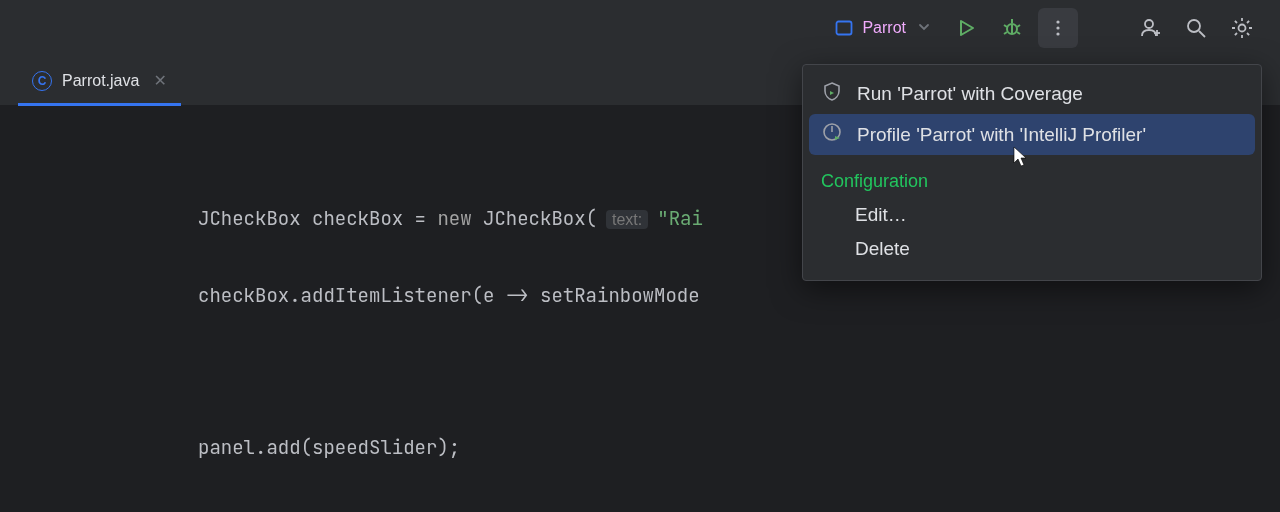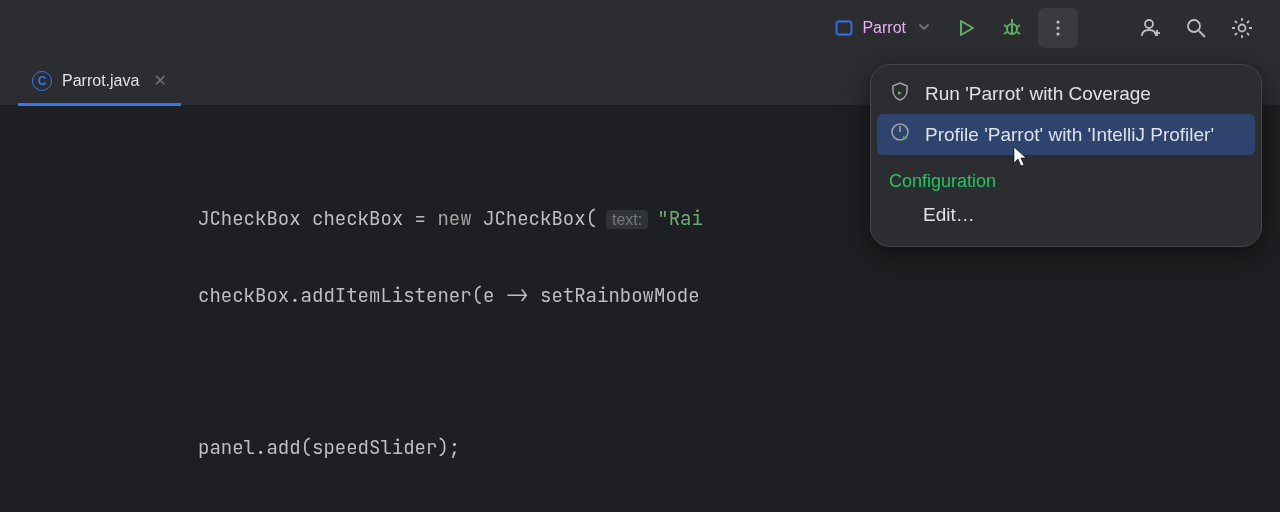--- a/index.html
+++ b/index.html
@@ -106,24 +106,24 @@
     padding:1px 6px;
     font-size:16px;
     font-family: -apple-system, sans-serif;
     margin: 0 9px;
   }
   .code-line { padding-left: 118px; }
   .popup {
     position:absolute;
     top: 64px;
     right: 18px;
-    width: 392px;
+    width: 460px;
     background:#2b2d30;
     border:1px solid #43454a;
-    border-radius:20px;
+    border-radius:4px;
     box-shadow: 0 8px 30px rgba(0,0,0,0.5);
     padding: 8px 0 14px 0;
   }
   .popup-item {
     display:flex;
     align-items:center;
     gap:14px;
     padding: 7px 18px;
     color:#dfe1e5;
     font-size:19px;
@@ -255,19 +255,20 @@
       <svg width="22" height="22" viewBox="0 0 22 22">
           <circle cx="11" cy="11" r="8" fill="none" stroke="#9da0a8" stroke-width="1.6"></circle>
           <line x1="11" y1="11" x2="11" y2="5" stroke="#9da0a8" stroke-width="1.6"></line>
           <path d="M14 15 L19 17 L14 19 Z" fill="#5fad65"></path>
         </svg>
     </span>
     <span>Profile 'Parrot' with 'IntelliJ Profiler'</span>
   </div>
   <div class="popup-header">Configuration</div>
   <div class="popup-sub">Edit…</div>
+  <div class="popup-sub">Delete</div>
 </div>
 
 <div class="cursor-img">
   <svg width="22" height="26" viewBox="0 0 22 26">
       <path d="M6 2 L6 18 L10 14 L13 21 L16 20 L13 13 L18 13 Z" fill="#fff" stroke="#000" stroke-width="0.6"></path>
     </svg>
 </div>
 
 </body></html>

